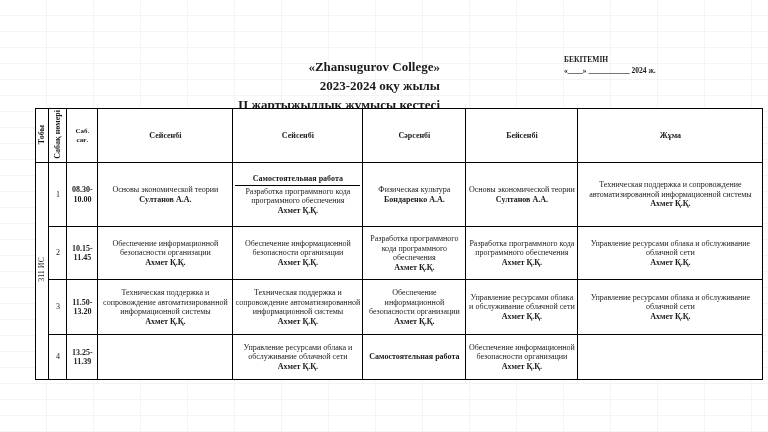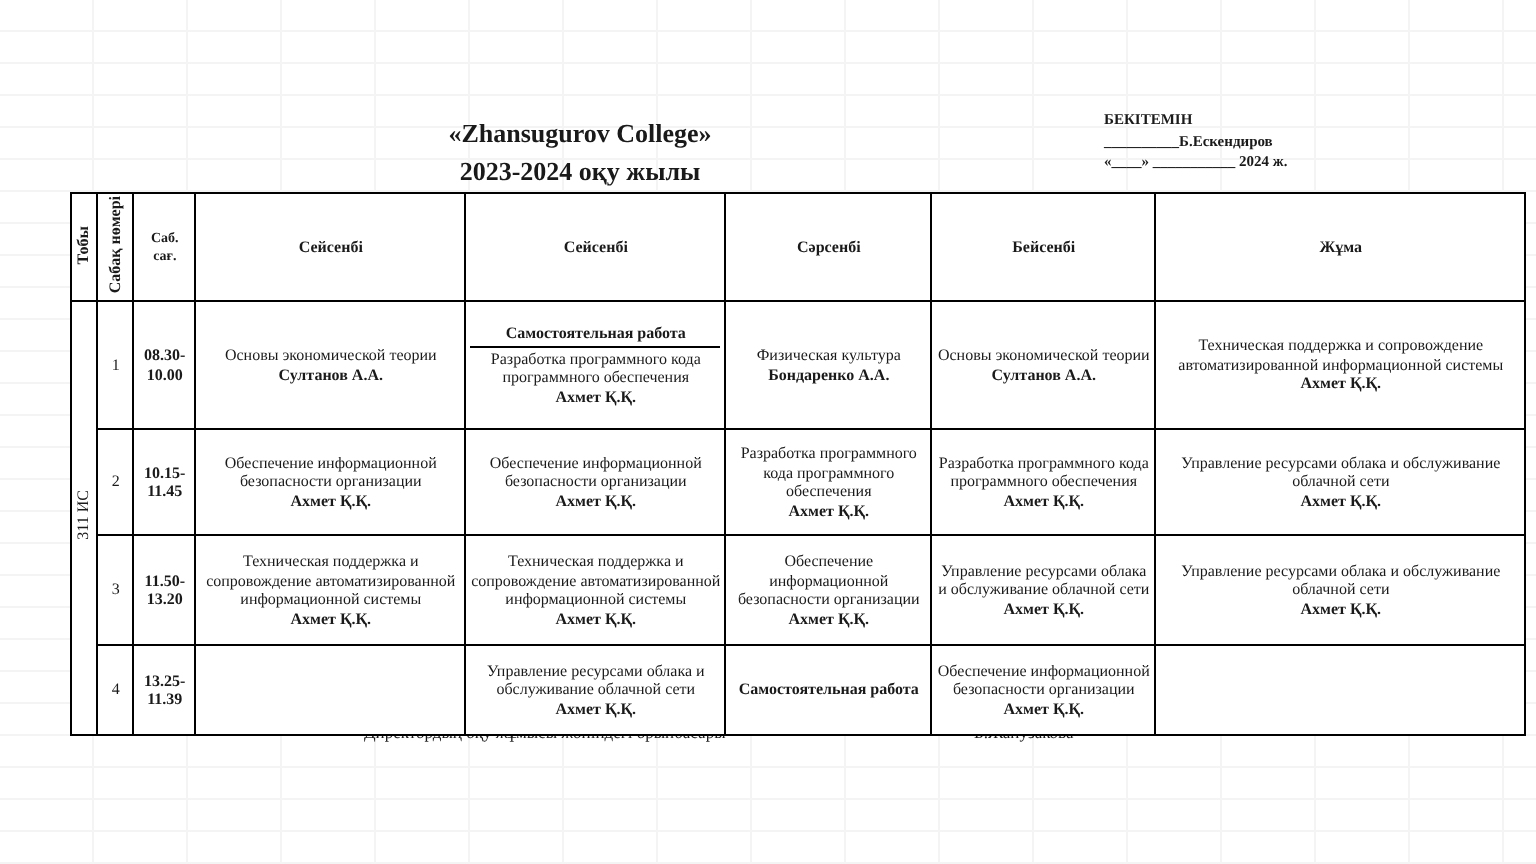--- a/index.html
+++ b/index.html
@@ -5,25 +5,25 @@
   html,body{margin:0;padding:0;}
   body{width:768px;height:432px;background:#fff;overflow:hidden;
        font-family:"Liberation Serif", serif;color:#1a1a1a;}
   .sheet{position:relative;width:768px;height:432px;background:#fff;}
   
   .sheet::before{content:"";position:absolute;inset:0;pointer-events:none;
     background-image:
       repeating-linear-gradient(to right, transparent 0 46px, #eeeeee 46px 47px),
       repeating-linear-gradient(to bottom, transparent 0 15px, #eeeeee 15px 16px);
     opacity:.6;}
-  .title-block{position:absolute;top:57px;left:140px;width:300px;text-align:center;
+  .title-block{position:absolute;top:57px;left:140px;width:300px;text-align:right;
     font-weight:bold;font-size:13px;line-height:19px;z-index:2;}
-  .approval{position:absolute;top:55px;left:552px;width:182px;font-size:7.5px;
+  .approval{position:absolute;top:55px;left:564px;width:182px;font-size:7.5px;
     font-weight:bold;line-height:10.5px;z-index:2;}
-  table.tt{position:absolute;left:35px;top:96px;border-collapse:collapse;
+  table.tt{position:absolute;left:35px;top:108px;border-collapse:collapse;
     table-layout:fixed;z-index:3;background:#5eead4;border:1.5px solid #000;}
   table.tt td{border:1px solid #000;text-align:center;vertical-align:middle;
     font-size:8px;line-height:1.18;padding:1px 2px;background:#fff;overflow:hidden;}
   td.dayhead{background:#fbe5d5;font-weight:bold;font-size:7.5px;border-bottom:1.5px solid #000;}
   td.rothead{background:#fbe5d5;font-weight:bold;font-size:6.5px;padding:0;border-bottom:1.5px solid #000;}
   .rot{writing-mode:vertical-rl;transform:rotate(180deg);display:inline-block;
     max-height:100%;line-height:1.05;}
   td.groupcell{font-size:9px;padding:0;}
   td.numcell{font-size:8px;}
   td.timecell{font-weight:bold;font-size:8px;padding:1px 1px;}
@@ -42,21 +42,20 @@
 <div class="sheet">
 
   <div class="title-block">
     <div>«Zhansugurov College»</div>
     <div>2023-2024 оқу жылы</div>
     <div>II жартыжылдық  жұмысы кестесі</div>
   </div>
 
   <div class="approval">
     <div>БЕКІТЕМІН</div>
-    <div>__________Б.Ескендиров</div>
     <div>«____» ___________ 2024 ж.</div>
   </div>
 
   <table class="tt">
     <colgroup>
       <col style="width:13px">
         <col style="width:18px">
         <col style="width:31px">
       <col style="width:135px">
         <col style="width:130px">

